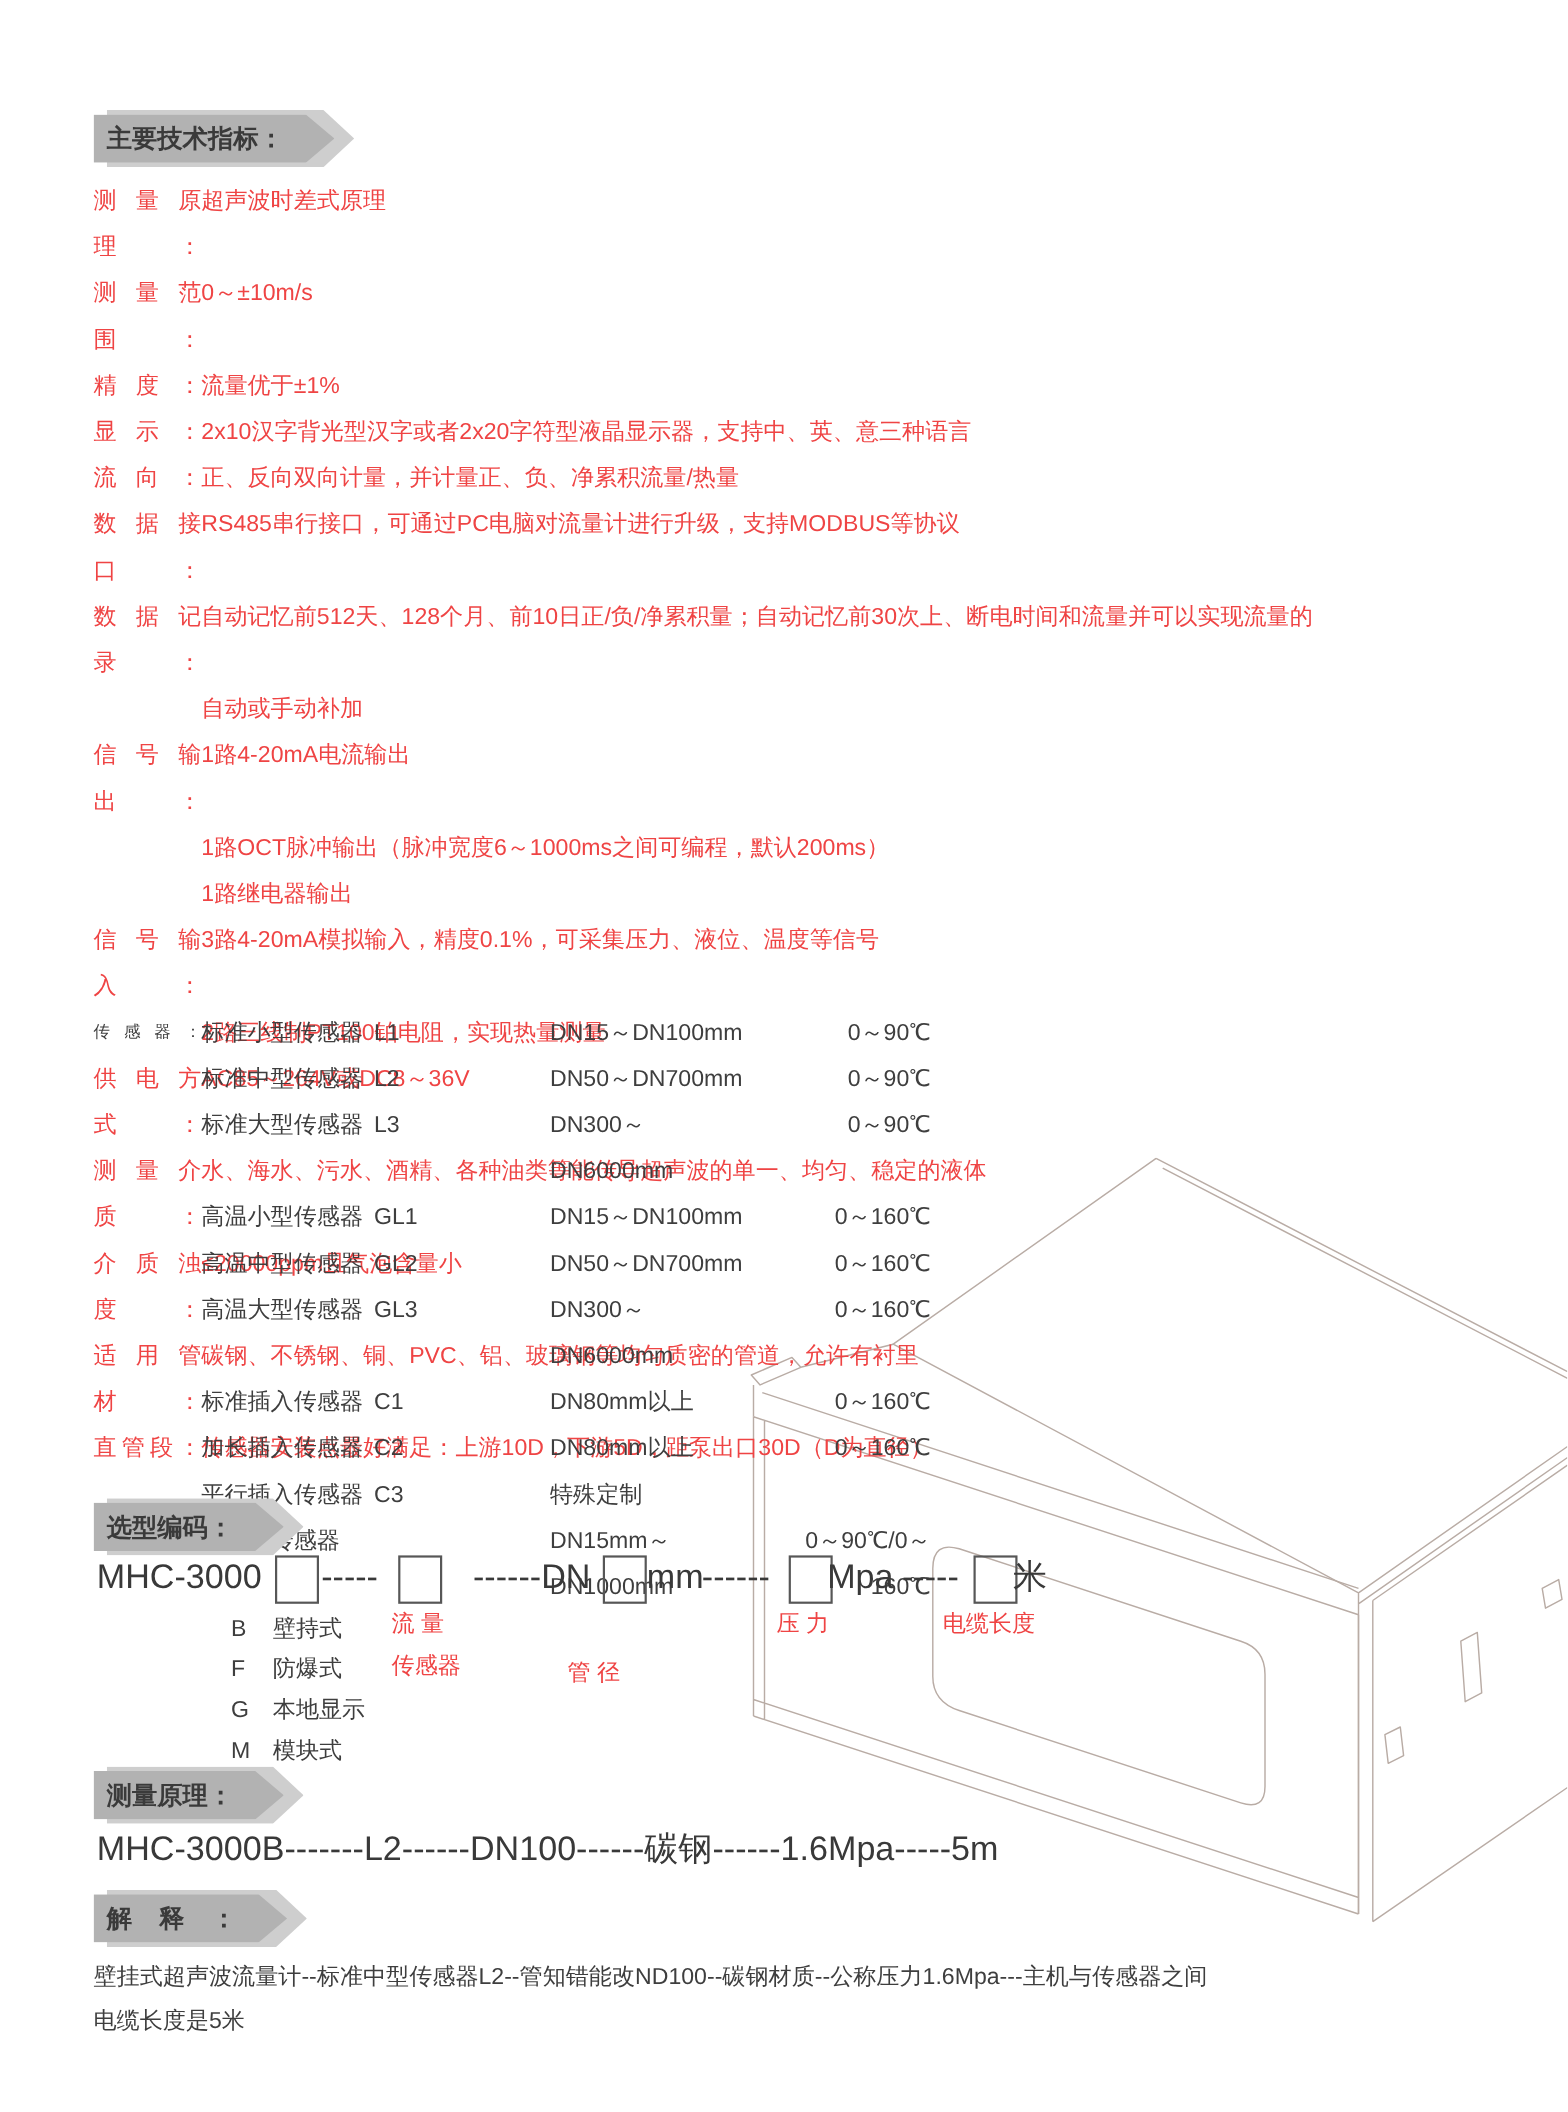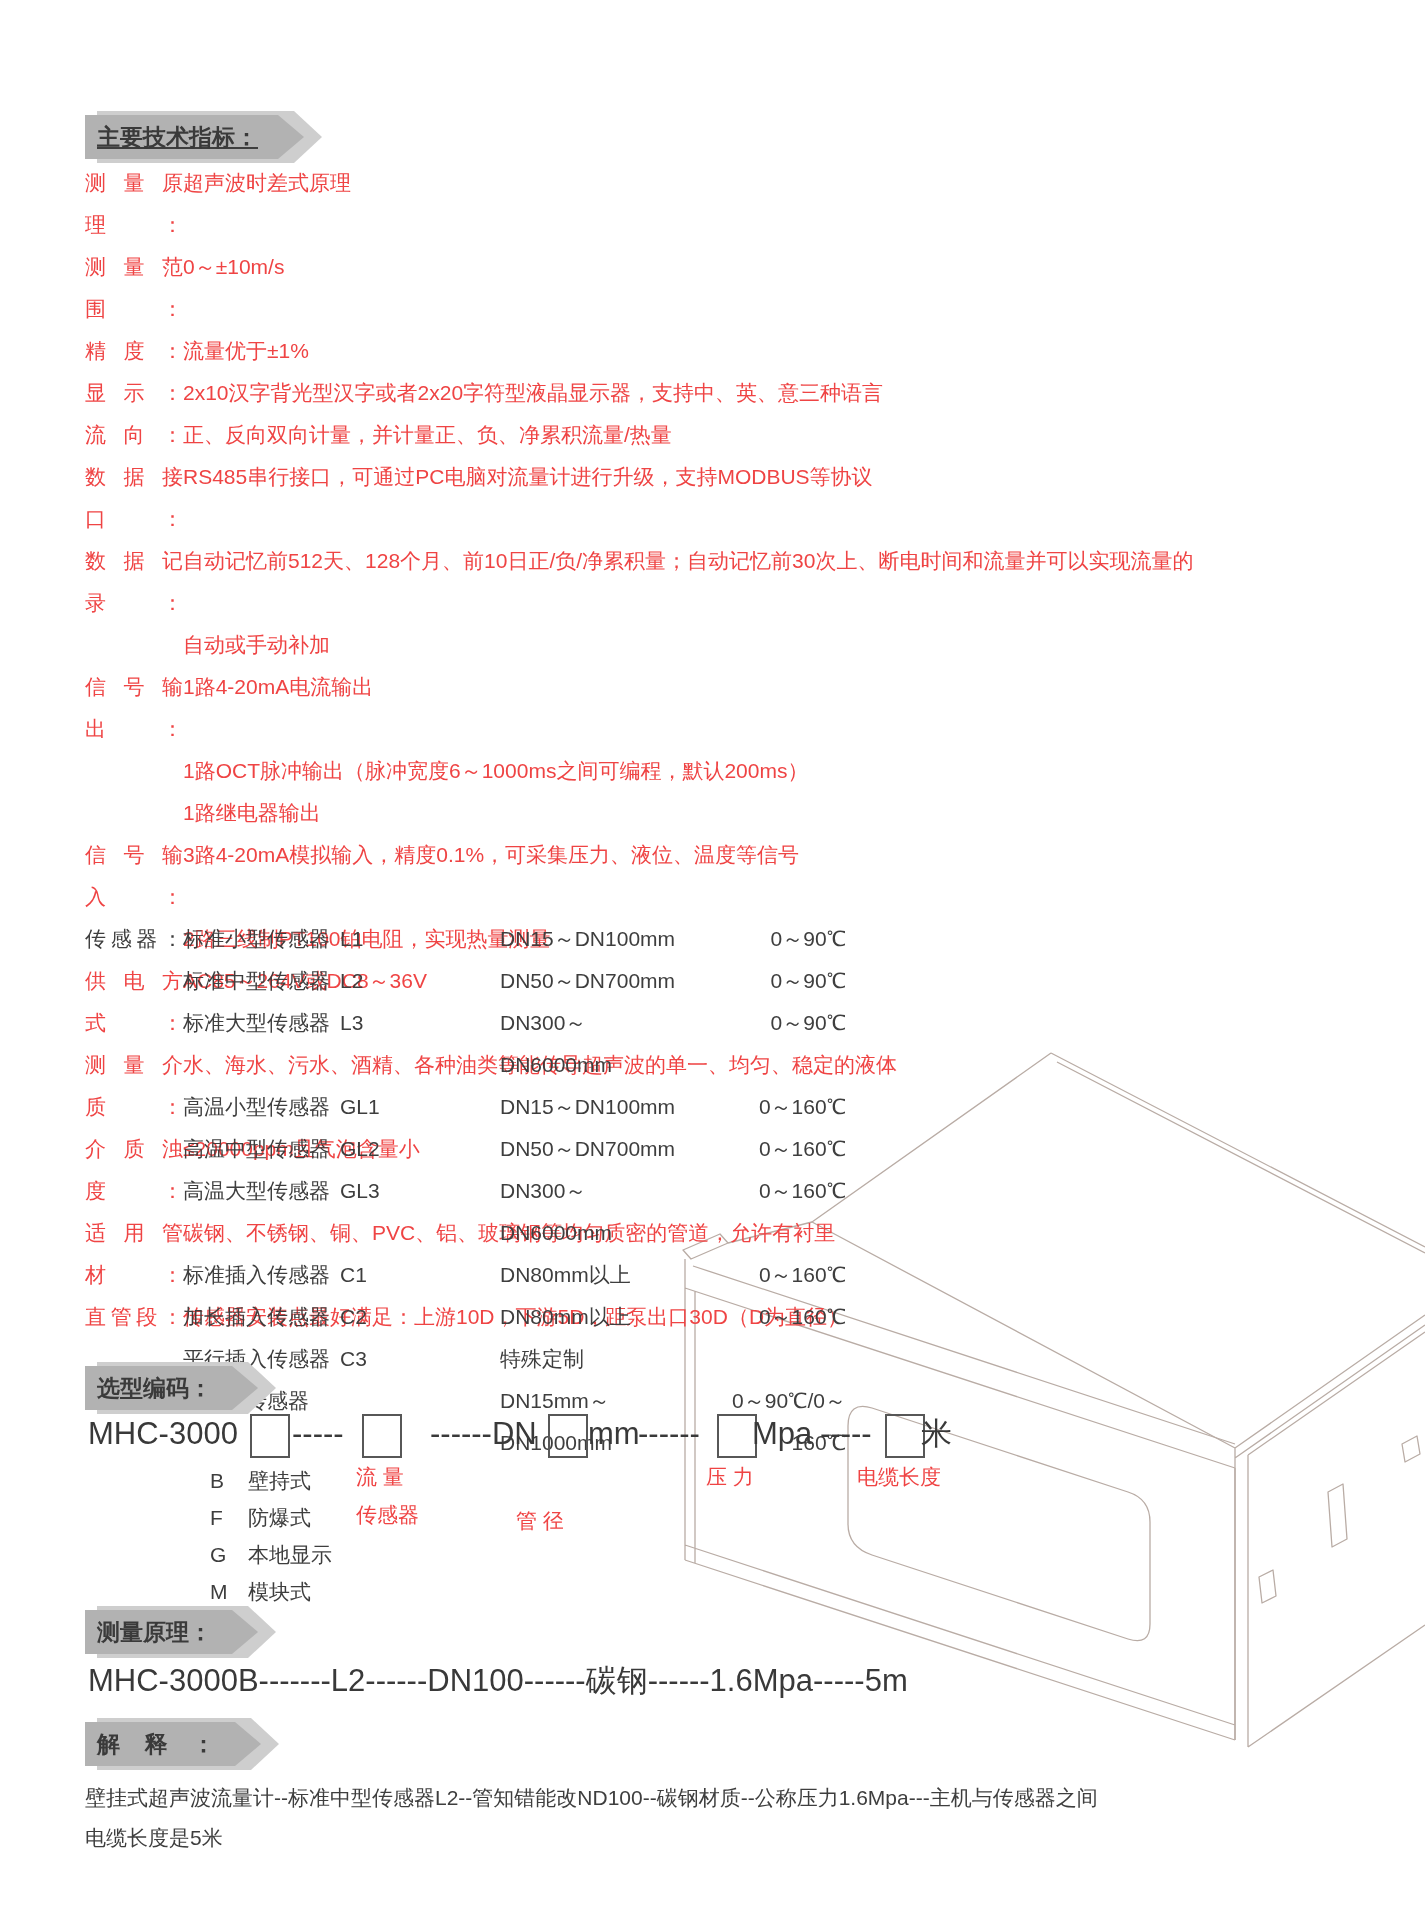--- a/index.html
+++ b/index.html
@@ -24,21 +24,21 @@
   .hdr-shape .just { display:inline-block; width:118px; text-align:justify; text-align-last:justify; }
 
   
   .specs { position:absolute; left:85px; top:162px; width:1290px; }
   .spec-row { display:flex; line-height:42px; font-size:21px; color:#ef4444; }
   .spec-label { width:98px; flex:none; text-align:justify; text-align-last:justify; }
   .spec-value { white-space:pre; }
 
   
   .sensor-label { position:absolute; left:85px; top:918px; width:98px; line-height:42px;
-    font-size:21px; text-align:justify; text-align-last:justify; }
+    font-size:15px; text-align:justify; text-align-last:justify; }
   .sensors { position:absolute; left:183px; top:918px; }
   .sensor-row { display:flex; line-height:42px; font-size:21px; color:#3e3e3e; }
   .s-name { width:157px; } .s-code { width:160px; } .s-dn { width:190px; }
   .s-temp { width:156px; text-align:right; }
 
   
   .cd { position:absolute; font-size:31px; color:#393939; line-height:44px; white-space:nowrap; }
   .cd.clip { overflow:hidden; }
   .cbox { position:absolute; width:36px; height:40px; border:2px solid #575757; top:1414px; background:transparent; }
   .options { position:absolute; left:210px; top:1462px; }
@@ -76,21 +76,21 @@
                  L872,1555 Q848,1547 848,1524 L848,1426 Q848,1401 872,1408 Z"></path>
       </g>
       <g>
         <path d="M1259,1577 l14,-7 l3,26 l-14,7 Z
                  M1328,1492 l15,-8 l4,55 l-15,8 Z
                  M1402,1444 l15,-8 l3,18 l-15,8 Z"></path>
       </g>
     </g>
   </svg>
 
-  <div class="hdr" style="left:85px; top:115px;text-decoration:underline;">
+  <div class="hdr" style="left:85px; top:104px;">
     <div class="hdr-echo"></div>
     <div class="hdr-shape"><span>主要技术指标：</span></div>
   </div>
 
   <div class="specs">
 
       <div class="spec-row">
         <div class="spec-label">测量原理：</div>
         <div class="spec-value">超声波时差式原理</div>
       </div>

